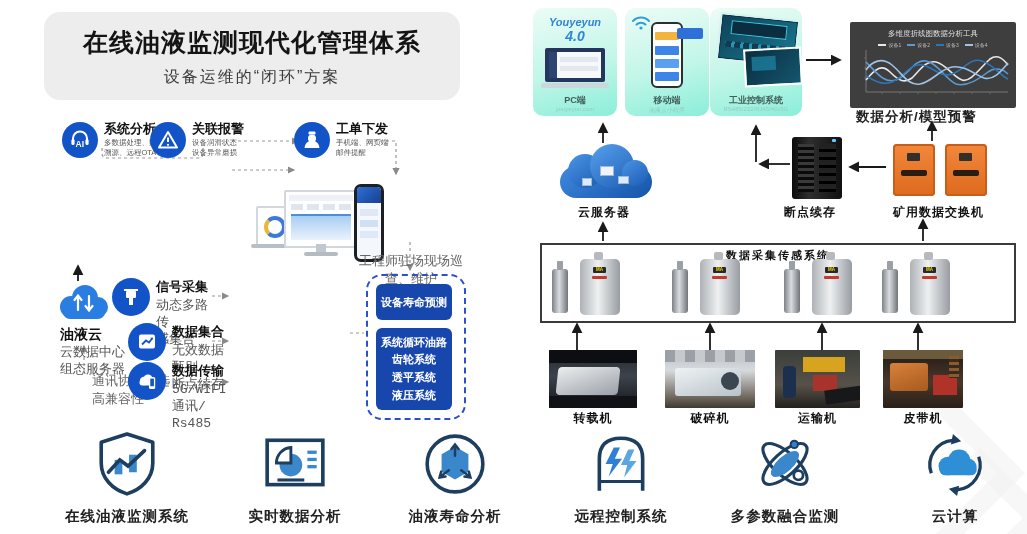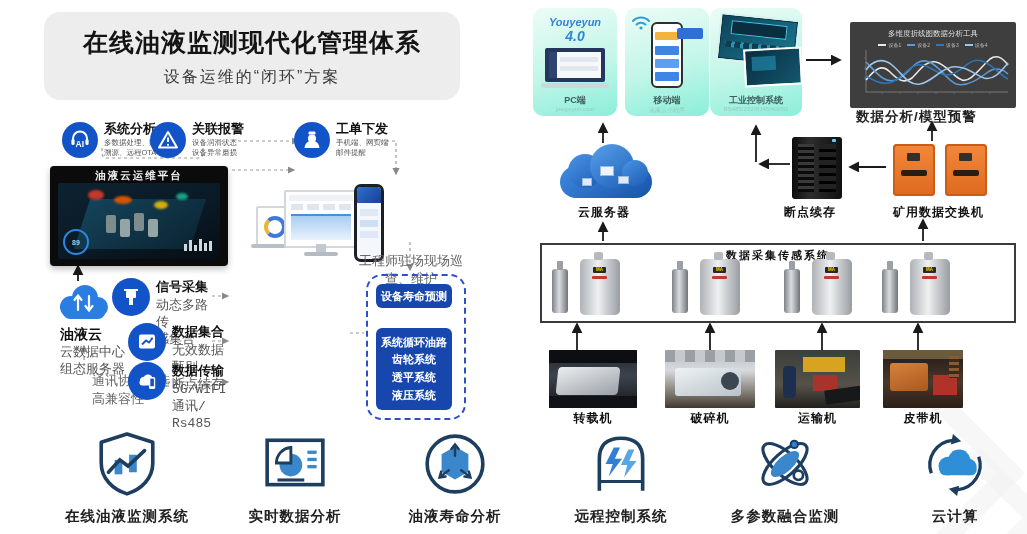--- a/index.html
+++ b/index.html
@@ -167,38 +167,20 @@
           <rect x="8.5" y="3.6" width="7" height="3" rx="1.2" fill="#fff"></rect>
         </svg>
     </div>
     <div>
       <div class="feat-label">工单下发</div>
       <div class="feat-desc pre">手机端、网页端
 邮件提醒</div>
     </div>
   </div>
 
-  <div class="abs panel">
-    <div class="panel-title">油液云运维平台</div>
-    <div class="scene">
-      <div class="platform3d"></div>
-      <div class="blob" style="left:30px;top:7px;width:16px;height:10px;background:#c0392b;"></div>
-      <div class="blob" style="left:56px;top:13px;width:18px;height:8px;background:#d35400;"></div>
-      <div class="blob" style="left:96px;top:18px;width:14px;height:8px;background:#d4ac0d;"></div>
-      <div class="blob" style="left:118px;top:10px;width:12px;height:7px;background:#16a085;"></div>
-      <div class="abs" style="left:48px;top:32px;width:10px;height:18px;background:#7f8c8d;border-radius:2px;box-shadow:14px 4px 0 #95a5a6, 28px -2px 0 #7f8c8d, 42px 4px 0 #95a5a6;"></div>
-      <div class="score-badge">89</div>
-      <div class="mini-bar" style="left:126px;height:7px;"></div>
-      <div class="mini-bar" style="left:131px;height:11px;"></div>
-      <div class="mini-bar" style="left:136px;height:6px;"></div>
-      <div class="mini-bar" style="left:141px;height:12px;"></div>
-      <div class="mini-bar" style="left:146px;height:8px;"></div>
-      <div class="mini-bar" style="left:151px;height:10px;"></div>
-    </div>
-  </div>
 
   <div class="abs" style="left:254px;top:184px;width:132px;height:82px;">
     <div class="abs screenbox" style="left:2px;top:22px;width:54px;height:38px;">
       <div class="abs" style="left:6px;top:8px;width:14px;height:14px;border-radius:50%;border:4px solid #3f78d8;border-left-color:#e8b63a;"></div>
       <div class="abs" style="left:28px;top:10px;width:18px;height:7px;background:#7fb3f0;border-radius:1px;"></div>
       <div class="abs" style="left:28px;top:21px;width:18px;height:7px;background:#c9def8;border-radius:1px;"></div>
     </div>
     <div class="abs" style="left:-3px;top:60px;width:64px;height:4px;background:#b9bfc9;border-radius:2px;"></div>
     <div class="abs screenbox" style="left:30px;top:6px;width:74px;height:54px;">
       <div class="abs" style="left:3px;top:3px;width:64px;height:6px;background:#eef2f7;"></div>
@@ -276,21 +258,21 @@
     </div>
     <div>
       <div class="chain-label">数据传输</div>
       <div class="chain-desc pre">5G/WIFI通讯/
 Rs485</div>
     </div>
   </div>
 
 
   <div class="abs pred-box">
-    <div class="pred-blue" style="top:8px;height:24px;font-size:11px;">设备寿命预测</div>
+    <div class="pred-blue" style="top:8px;height:36px;font-size:11px;">设备寿命预测</div>
     <div class="pred-blue pre" style="top:52px;height:82px;font-size:11px;line-height:1.6;">系统循环油路
 齿轮系统
 透平系统
 液压系统</div>
   </div>
 
   <div class="abs card" style="left:533px;width:84px;">
     <div class="abs" style="left:0;top:8px;width:100%;text-align:center;font-size:11px;font-weight:bold;font-style:italic;color:#2f86d4;">Youyeyun</div>
     <div class="abs" style="left:0;top:20px;width:100%;text-align:center;font-size:14px;font-weight:bold;font-style:italic;color:#2f86d4;">4.0</div>
     <div class="abs" style="left:12px;top:40px;width:60px;height:34px;background:#24365e;border-radius:2px;">

